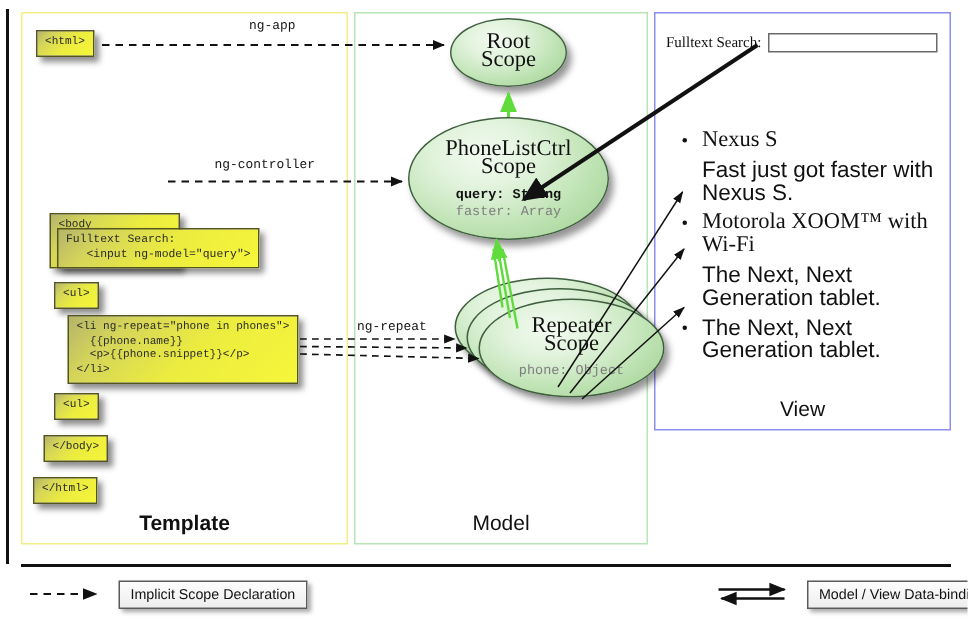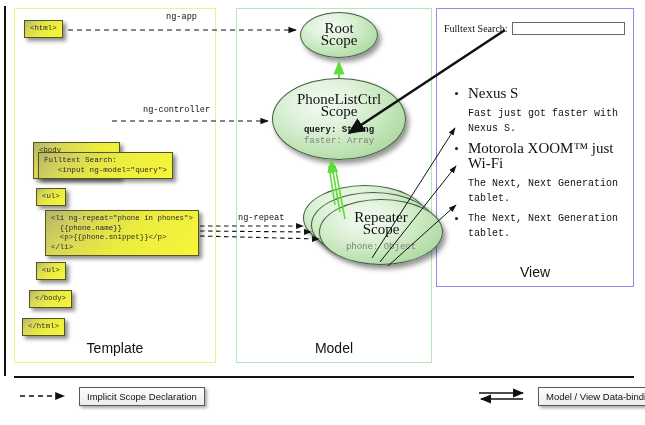--- a/index.html
+++ b/index.html
@@ -10,21 +10,21 @@
     overflow:hidden;
     position:relative;
   }
   #stage{position:absolute;left:0;top:0;width:645px;height:425px;}
 
   
   #wires{position:absolute;left:0;top:0;width:645px;height:425px;pointer-events:none;z-index:5;}
 
   
   .panel{position:absolute;background:#ffffff;box-sizing:border-box;}
-  #panel-template{left:14px;top:8px;width:202px;height:355px;border:1px solid #f2ef87;}
+  #panel-template{left:14px;top:8px;width:218px;height:355px;border:1px solid #f2ef87;font-weight:bold;}
   #panel-model{left:236px;top:8px;width:196px;height:355px;border:1px solid #b6e5b6;}
   #panel-view{left:436px;top:8px;width:198px;height:279px;border:1px solid #8d8ded;}
 
   .panel-caption{
     position:absolute;bottom:6px;left:0;width:100%;
     text-align:center;font-size:14px;color:#111;
     font-family:"Liberation Sans", sans-serif;
   }
 
   
@@ -117,22 +117,22 @@
   .view-item-title{
     font-family:"Liberation Serif","DejaVu Serif",serif;
     font-size:15px;color:#111;position:relative;padding-left:20px;
     line-height:15px;
   }
   .view-bullet{
     position:absolute;left:7px;top:6px;width:3.2px;height:3.2px;
     border-radius:50%;background:#111;
   }
   .view-item-snippet{
-    font-family:Liberation Mono, monospace;
-    font-size:10px;color:#111;padding-left:20px;line-height:15px;
+    font-family:Liberation Sans, sans-serif;
+    font-size:15px;color:#111;padding-left:20px;line-height:15px;
     margin-top:5px;
   }
 
   
   #legend-rule-top{position:absolute;left:14px;top:376px;width:620px;height:2px;background:#111;}
   .legend-group{position:absolute;top:385px;height:22px;display:flex;align-items:center;}
   #legend-1{left:18px;}
   #legend-2{left:278px;}
   #legend-3{left:475px;}
   .legend-box{
@@ -217,21 +217,21 @@
       <div class="view-item">
         <div class="view-item-title">
           <span class="view-bullet"></span>
           <span>Nexus S</span>
         </div>
         <div class="view-item-snippet">Fast just got faster with Nexus S.</div>
       </div>
       <div class="view-item">
         <div class="view-item-title">
           <span class="view-bullet"></span>
-          <span>Motorola XOOM™  just Wi-Fi</span>
+          <span>Motorola XOOM™  with Wi-Fi</span>
         </div>
         <div class="view-item-snippet">The Next, Next Generation tablet.</div>
       </div>
       <div class="view-item">
         <div class="view-item-title">
           <span class="view-bullet"></span>
         </div>
         <div class="view-item-snippet">The Next, Next Generation tablet.</div>
       </div>
     </div>

